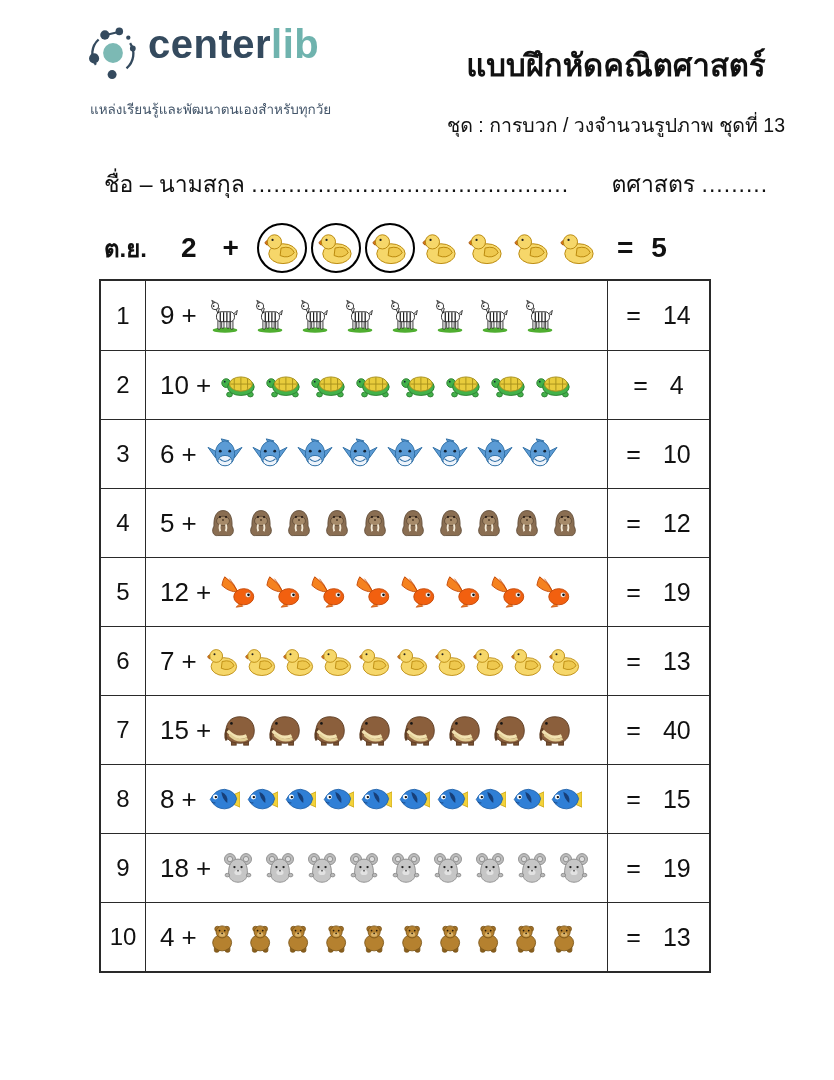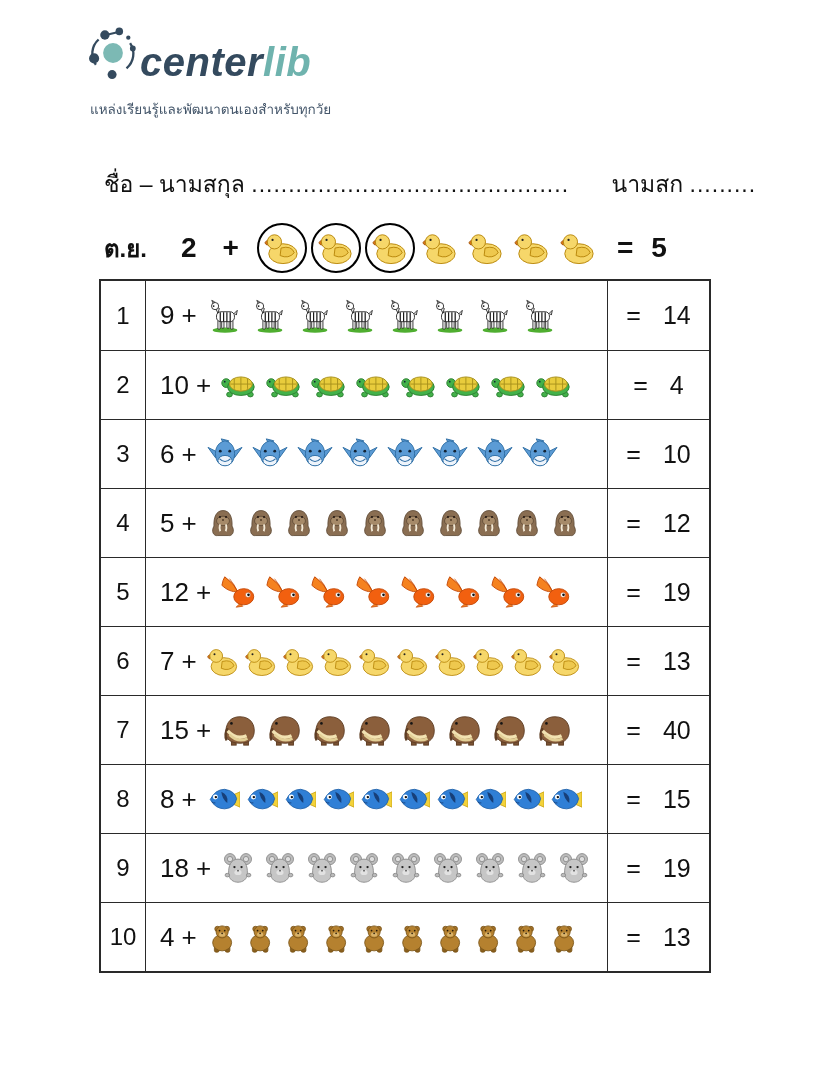--- a/index.html
+++ b/index.html
@@ -1,20 +1,20 @@
 <!DOCTYPE html>
 <html><head>
 <meta charset="utf-8">
 <style>
   html,body{margin:0;padding:0;background:#fff;}
   .page{position:relative;width:834px;height:1080px;background:#ffffff;overflow:hidden;
         font-family:"Liberation Sans","DejaVu Sans",sans-serif;color:#111;}
   
   .logo{position:absolute;left:86px;top:24px;}
-  .logo-row{display:flex;align-items:flex-end;font-style:italic;}
+  .logo-row{display:flex;align-items:flex-start;gap:8px;}
   .logo-icon svg{width:54px;height:58px;display:block;}
   .logo-name{font-size:40px;font-weight:bold;line-height:1;letter-spacing:.5px;}
   .logo-name .c1{color:#344a5e;}
   .logo-name .c2{color:#6fb3ae;}
   .logo-tagline{font-size:13.5px;color:#44566a;margin-top:16px;margin-left:4px;}
   
   .titles{position:absolute;left:416px;top:40px;width:400px;text-align:center;}
   .title{font-size:31px;font-weight:bold;white-space:nowrap;}
   .subtitle{font-size:19.5px;margin-top:20px;white-space:nowrap;}
   
@@ -63,25 +63,29 @@
           <circle cx="29" cy="55" r="5.0" fill="#344a5e"></circle>
           <circle cx="52" cy="26" r="3.2" fill="#344a5e"></circle>
           <circle cx="47" cy="14" r="2.4" fill="#344a5e"></circle>
         </svg>
       </span>
       <span class="logo-name"><span class="c1">center</span><span class="c2">lib</span></span>
     </div>
     <div class="logo-tagline">แหล่งเรียนรู้และพัฒนาตนเองสำหรับทุกวัย</div>
   </div>
 
+  <div class="titles">
+    <div class="title">แบบฝึกหัดคณิตศาสตร์</div>
+    <div class="subtitle">ชุด : การบวก / วงจำนวนรูปภาพ  ชุดที่ 13</div>
+  </div>
 
   <div class="name-line">
     <span>ชื่อ – นามสกุล</span>
     <span class="dots">...........................................</span>
-    <span class="score-label">นามสก</span>
+    <span class="score-label">ตศาสตร</span>
     <span class="dots">.........</span>
   </div>
 
   <div class="example">
     <span class="ex-label">ต.ย.</span>
     <span class="ex-given">2</span>
     <span class="ex-plus">+</span>
     <span class="ex-icons" id="example-icons">
         <span class="duck-wrap circled">
           <span class="animal">

